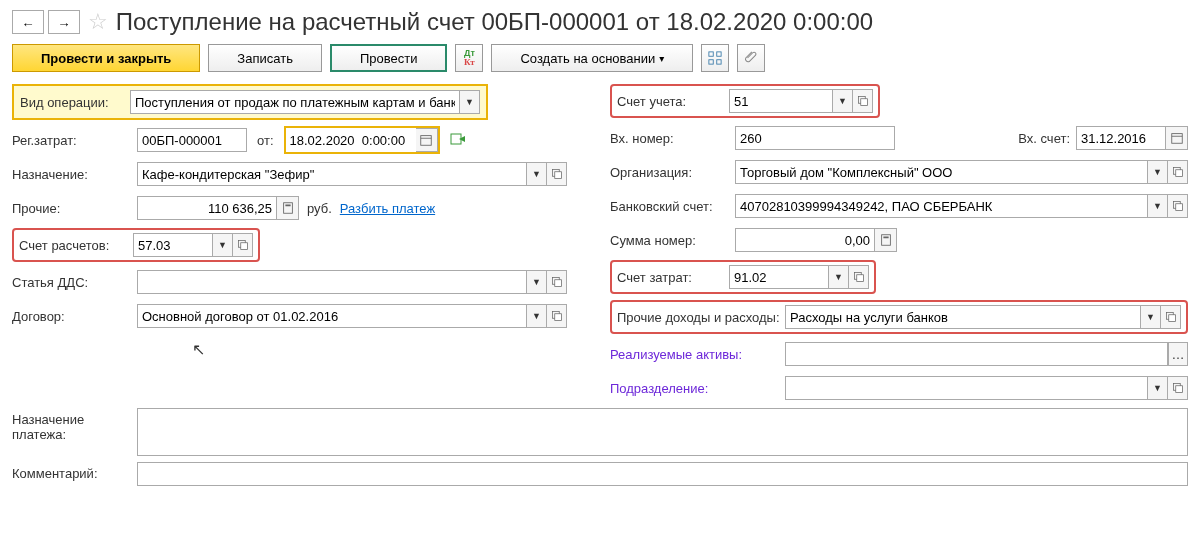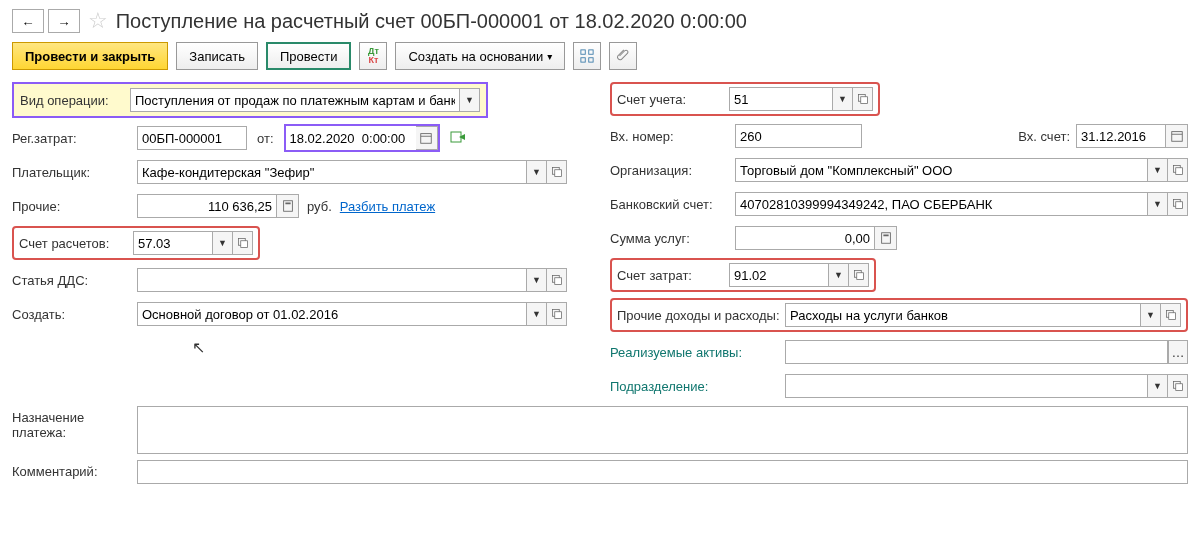--- a/index.html
+++ b/index.html
@@ -1,47 +1,47 @@
 <!DOCTYPE html>
 <html><head>
 <meta charset="utf-8">
 <style>
 * { box-sizing: border-box; margin: 0; padding: 0; }
 body { font-family: Arial, sans-serif; font-size: 13px; color: #333; background: #fff; padding: 8px 12px; }
 .header { display: flex; align-items: center; gap: 4px; margin-bottom: 8px; }
 .nav-btn { width: 32px; height: 24px; border: 1px solid #aaa; background: #fff; cursor: pointer; display: inline-flex; align-items: center; justify-content: center; }
 .star { font-size: 22px; color: #ccc; margin: 0 4px; }
-.title { font-size: 20px; font-weight: normal; color: #333; }
+.title { font-size: 24px; font-weight: normal; color: #333; }
 .toolbar { display: flex; align-items: center; gap: 8px; margin-bottom: 12px; flex-wrap: wrap; }
-.btn { height: 28px; padding: 0 12px; border: 1px solid #999; background: linear-gradient(#fff,#eee); cursor: pointer; font-size: 13px; display: inline-flex; align-items: center; }
+.btn { height: 28px; padding: 0 28px; border: 1px solid #999; background: linear-gradient(#fff,#eee); cursor: pointer; font-size: 13px; display: inline-flex; align-items: center; }
 .btn-yellow { background: linear-gradient(#ffe680,#ffd633); border-color: #cc9900; font-weight: bold; }
 .btn-green { border: 2px solid #2a8a6a; }
 .btn-sm { width: 28px; padding: 0; justify-content: center; }
 .btn-dd::after { content: "▾"; margin-left: 4px; font-size: 10px; }
 .form { display: flex; gap: 20px; }
 .col { flex: 1; display: flex; flex-direction: column; gap: 6px; }
 .row { display: flex; align-items: center; min-height: 28px; }
 .lbl { width: 125px; font-size: 13px; color: #333; flex-shrink: 0; }
-.lbl-dim { color: #0f766e; }
+.lbl-dim { color: #6d28d9; }
 .inp { height: 24px; border: 1px solid #aaa; padding: 0 4px; font-size: 13px; background: #fff; }
 .inp-right { text-align: right; }
 .dd { width: 20px; height: 24px; border: 1px solid #aaa; border-left: none; background: #f5f5f5; display: inline-flex; align-items: center; justify-content: center; cursor: pointer; font-size: 9px; }
 .open { width: 20px; height: 24px; border: 1px solid #aaa; border-left: none; background: #f5f5f5; display: inline-flex; align-items: center; justify-content: center; cursor: pointer; }
 .cal { width: 22px; height: 24px; border: 1px solid #aaa; border-left: none; background: #f5f5f5; display: inline-flex; align-items: center; justify-content: center; cursor: pointer; }
-.hl-yellow { background: #fffacd; border: 2px solid #8b5cf6; padding: 4px 6px; display: inline-flex; align-items: center; }
+.hl-yellow { background: #fffacd; border: 2px solid #eab308; padding: 4px 6px; display: inline-flex; align-items: center; }
 .hl-red { border: 2px solid #d9534f; border-radius: 4px; padding: 3px 5px; display: inline-flex; align-items: center; }
 .link { color: #0066cc; text-decoration: underline; cursor: pointer; }
 .ta { width: 100%; height: 48px; border: 1px solid #aaa; resize: none; font-family: inherit; font-size: 13px; padding: 2px 4px; }
 .full-row { display: flex; align-items: flex-start; margin-top: 6px; }
 .full-row .lbl { padding-top: 4px; }
 .open svg { width: 12px; height: 12px; }
 .cal svg { width: 14px; height: 14px; }
 .dtkt { font-size: 9px; font-weight: bold; line-height: 1; }
 .dt { color: #3a9a3a; }
-.kt { color: #d94646; }
+.kt { color: #d94646; font-family: Liberation Serif, serif; }
 .inrow { display: flex; align-items: center; gap: 10px; }
 .cursor { font-size: 16px; color: #333; margin-left: 180px; margin-top: 4px; }
 .gap { flex: 1; }
 </style>
 </head>
 <body>
 
 <div class="header">
   <button class="nav-btn">←</button>
   <button class="nav-btn">→</button>
@@ -100,21 +100,21 @@
         <span style="color:#3a9a3a">
           <svg width="16" height="16" viewBox="0 0 16 16">
               <rect x="1" y="3" width="10" height="10" fill="none" stroke="#3a9a3a"></rect>
               <path d="M9 8 L15 5 L15 11 Z" fill="#3a9a3a"></path>
             </svg>
         </span>
       </div>
     </div>
 
     <div class="row">
-      <span class="lbl">Плательщик:</span>
+      <span class="lbl">Назначение:</span>
       <input class="inp" style="width: 390px;" value="Кафе-кондитерская &quot;Зефир&quot;">
       <span class="dd">▼</span>
       <span class="open">
           <svg viewBox="0 0 16 16">
             <rect x="2" y="2" width="9" height="9" fill="none" stroke="#666"></rect>
             <rect x="5" y="5" width="9" height="9" fill="#fff" stroke="#666"></rect>
           </svg>
         </span>
     </div>
 
@@ -151,21 +151,21 @@
       <span class="dd">▼</span>
       <span class="open">
           <svg viewBox="0 0 16 16">
             <rect x="2" y="2" width="9" height="9" fill="none" stroke="#666"></rect>
             <rect x="5" y="5" width="9" height="9" fill="#fff" stroke="#666"></rect>
           </svg>
         </span>
     </div>
 
     <div class="row">
-      <span class="lbl">Создать:</span>
+      <span class="lbl">Договор:</span>
       <input class="inp" style="width: 390px;" value="Основной договор от 01.02.2016">
       <span class="dd">▼</span>
       <span class="open">
           <svg viewBox="0 0 16 16">
             <rect x="2" y="2" width="9" height="9" fill="none" stroke="#666"></rect>
             <rect x="5" y="5" width="9" height="9" fill="#fff" stroke="#666"></rect>
           </svg>
         </span>
     </div>
 
@@ -182,21 +182,21 @@
             <svg viewBox="0 0 16 16">
               <rect x="2" y="2" width="9" height="9" fill="none" stroke="#666"></rect>
               <rect x="5" y="5" width="9" height="9" fill="#fff" stroke="#666"></rect>
             </svg>
           </span>
       </span>
     </div>
 
     <div class="row">
       <span class="lbl">Вх. номер:</span>
-      <input class="inp" style="width: 127px;" value="260">
+      <input class="inp" style="width: 160px;" value="260">
       <span class="gap"></span>
       <span style="margin-right:6px">Вх. счет:</span>
       <input class="inp" style="width: 90px;" value="31.12.2016">
       <span class="cal">
           <svg viewBox="0 0 16 16">
             <rect x="2" y="3" width="12" height="11" fill="none" stroke="#666"></rect>
             <line x1="2" y1="6" x2="14" y2="6" stroke="#666"></line>
           </svg>
         </span>
     </div>
@@ -219,21 +219,21 @@
       <span class="dd">▼</span>
       <span class="open">
           <svg viewBox="0 0 16 16">
             <rect x="2" y="2" width="9" height="9" fill="none" stroke="#666"></rect>
             <rect x="5" y="5" width="9" height="9" fill="#fff" stroke="#666"></rect>
           </svg>
         </span>
     </div>
 
     <div class="row">
-      <span class="lbl">Сумма услуг:</span>
+      <span class="lbl">Сумма номер:</span>
       <input class="inp inp-right" style="width: 140px;" value="0,00">
       <span class="cal">
           <svg viewBox="0 0 16 16">
             <rect x="3" y="2" width="10" height="12" fill="none" stroke="#666"></rect>
             <rect x="5" y="4" width="6" height="2" fill="#666"></rect>
           </svg>
         </span>
     </div>
 
     <div class="row">

